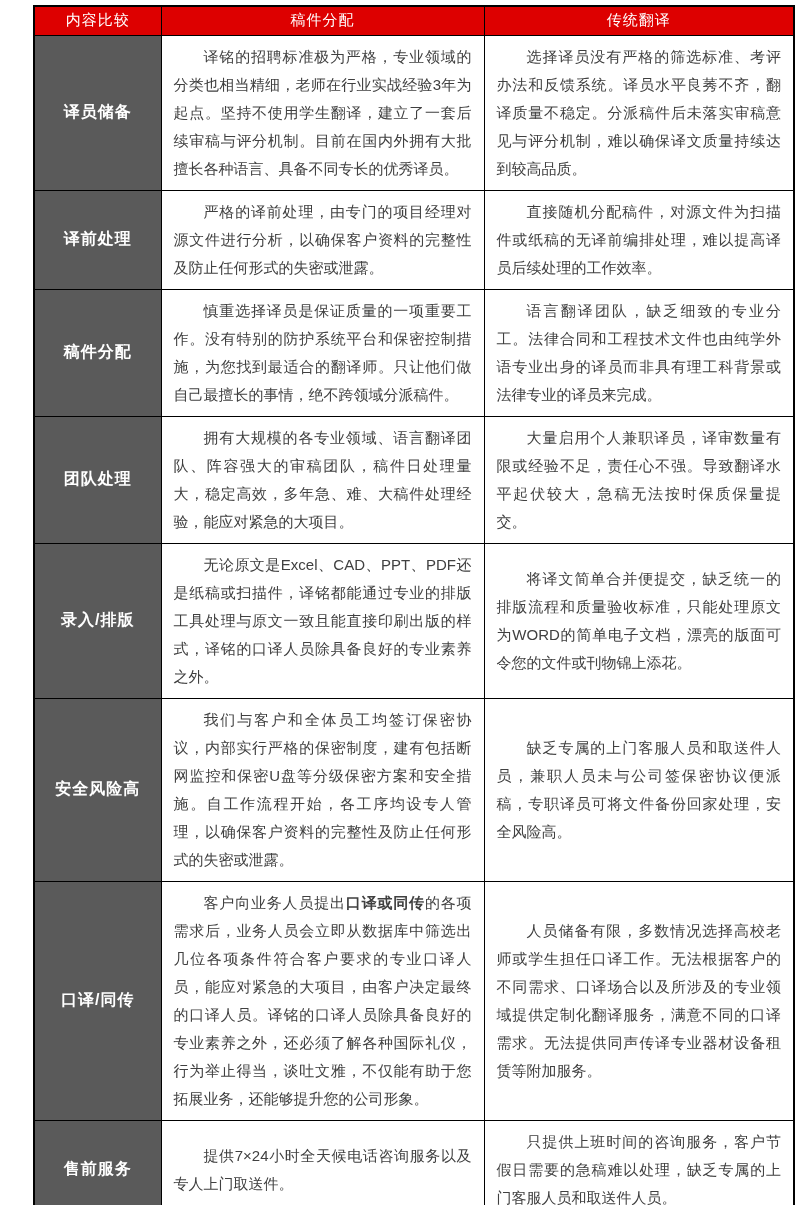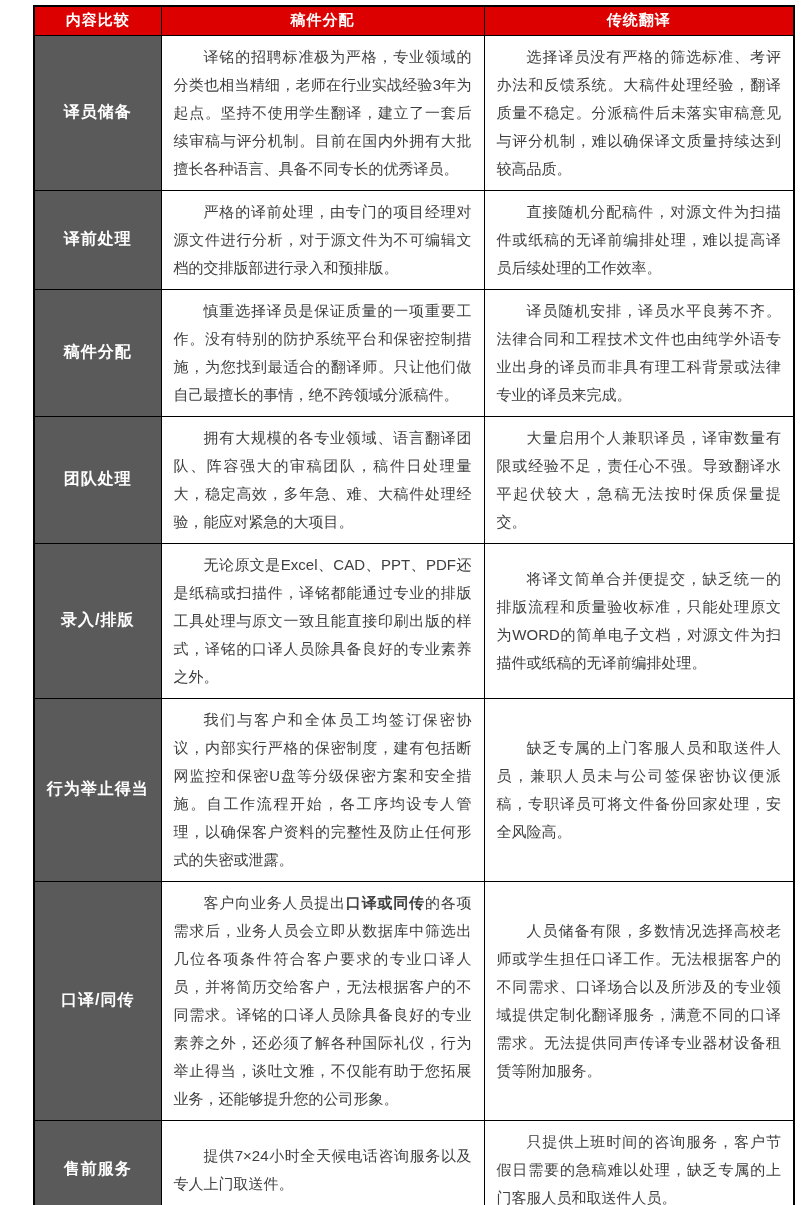--- a/index.html
+++ b/index.html
@@ -28,21 +28,21 @@
   table.cmp col.c1 { width: 127px; }
   table.cmp col.c2 { width: 323px; }
   table.cmp col.c3 { width: 310px; }
   table.cmp th, table.cmp td {
     border: 1px solid var(--border-color);
   }
   thead th {
     background: var(--header-bg);
     color: #ffffff;
     font-size: 15px;
-    font-weight: bold;
+    font-weight: normal;
     height: 29px;
     vertical-align: middle;
     letter-spacing: 1px;
   }
   th.row-label {
     background: var(--label-bg);
     color: #ffffff;
     font-weight: bold;
     font-size: 16px;
     text-align: center;
@@ -76,56 +76,56 @@
       <tr>
         <th>内容比较</th>
         <th>稿件分配</th>
         <th>传统翻译</th>
       </tr>
     </thead>
     <tbody>
   <tr>
     <th class="row-label">译员储备</th>
     <td class="cell">译铭的招聘标准极为严格，专业领域的分类也相当精细，老师在行业实战经验3年为起点。坚持不使用学生翻译，建立了一套后续审稿与评分机制。目前在国内外拥有大批擅长各种语言、具备不同专长的优秀译员。</td>
-    <td class="cell">选择译员没有严格的筛选标准、考评办法和反馈系统。大稿件处理经验，翻译质量不稳定。分派稿件后未落实审稿意见与评分机制，难以确保译文质量持续达到较高品质。</td>
+    <td class="cell">选择译员没有严格的筛选标准、考评办法和反馈系统。译员水平良莠不齐，翻译质量不稳定。分派稿件后未落实审稿意见与评分机制，难以确保译文质量持续达到较高品质。</td>
   </tr>
 
   <tr>
     <th class="row-label">译前处理</th>
-    <td class="cell">严格的译前处理，由专门的项目经理对源文件进行分析，对于源文件为不可编辑文档的交排版部进行录入和预排版。</td>
+    <td class="cell">严格的译前处理，由专门的项目经理对源文件进行分析，以确保客户资料的完整性及防止任何形式的失密或泄露。</td>
     <td class="cell">直接随机分配稿件，对源文件为扫描件或纸稿的无译前编排处理，难以提高译员后续处理的工作效率。</td>
   </tr>
 
   <tr>
     <th class="row-label">稿件分配</th>
     <td class="cell">慎重选择译员是保证质量的一项重要工作。没有特别的防护系统平台和保密控制措施，为您找到最适合的翻译师。只让他们做自己最擅长的事情，绝不跨领域分派稿件。</td>
-    <td class="cell">译员随机安排，译员水平良莠不齐。法律合同和工程技术文件也由纯学外语专业出身的译员而非具有理工科背景或法律专业的译员来完成。</td>
+    <td class="cell">语言翻译团队，缺乏细致的专业分工。法律合同和工程技术文件也由纯学外语专业出身的译员而非具有理工科背景或法律专业的译员来完成。</td>
   </tr>
 
   <tr>
     <th class="row-label">团队处理</th>
     <td class="cell">拥有大规模的各专业领域、语言翻译团队、阵容强大的审稿团队，稿件日处理量大，稳定高效，多年急、难、大稿件处理经验，能应对紧急的大项目。</td>
     <td class="cell">大量启用个人兼职译员，译审数量有限或经验不足，责任心不强。导致翻译水平起伏较大，急稿无法按时保质保量提交。</td>
   </tr>
 
   <tr>
     <th class="row-label">录入/排版</th>
     <td class="cell">无论原文是Excel、CAD、PPT、PDF还是纸稿或扫描件，译铭都能通过专业的排版工具处理与原文一致且能直接印刷出版的样式，译铭的口译人员除具备良好的专业素养之外。</td>
-    <td class="cell">将译文简单合并便提交，缺乏统一的排版流程和质量验收标准，只能处理原文为WORD的简单电子文档，对源文件为扫描件或纸稿的无译前编排处理。</td>
+    <td class="cell">将译文简单合并便提交，缺乏统一的排版流程和质量验收标准，只能处理原文为WORD的简单电子文档，漂亮的版面可令您的文件或刊物锦上添花。</td>
   </tr>
 
   <tr>
-    <th class="row-label">行为举止得当</th>
+    <th class="row-label">安全风险高</th>
     <td class="cell">我们与客户和全体员工均签订保密协议，内部实行严格的保密制度，建有包括断网监控和保密U盘等分级保密方案和安全措施。自工作流程开始，各工序均设专人管理，以确保客户资料的完整性及防止任何形式的失密或泄露。</td>
     <td class="cell">缺乏专属的上门客服人员和取送件人员，兼职人员未与公司签保密协议便派稿，专职译员可将文件备份回家处理，安全风险高。</td>
   </tr>
 
   <tr>
     <th class="row-label">口译/同传</th>
-    <td class="cell"><span>客户向业务人员提出</span><span class="bold">口译或同传</span><span>的各项需求后，业务人员会立即从数据库中筛选出几位各项条件符合客户要求的专业口译人员，并将简历交给客户，无法根据客户的不同需求。译铭的口译人员除具备良好的专业素养之外，还必须了解各种国际礼仪，行为举止得当，谈吐文雅，不仅能有助于您拓展业务，还能够提升您的公司形象。</span></td>
+    <td class="cell"><span>客户向业务人员提出</span><span class="bold">口译或同传</span><span>的各项需求后，业务人员会立即从数据库中筛选出几位各项条件符合客户要求的专业口译人员，能应对紧急的大项目，由客户决定最终的口译人员。译铭的口译人员除具备良好的专业素养之外，还必须了解各种国际礼仪，行为举止得当，谈吐文雅，不仅能有助于您拓展业务，还能够提升您的公司形象。</span></td>
     <td class="cell">人员储备有限，多数情况选择高校老师或学生担任口译工作。无法根据客户的不同需求、口译场合以及所涉及的专业领域提供定制化翻译服务，满意不同的口译需求。无法提供同声传译专业器材设备租赁等附加服务。</td>
   </tr>
 
   <tr>
     <th class="row-label">售前服务</th>
     <td class="cell">提供7×24小时全天候电话咨询服务以及专人上门取送件。</td>
     <td class="cell">只提供上班时间的咨询服务，客户节假日需要的急稿难以处理，缺乏专属的上门客服人员和取送件人员。</td>
   </tr>
 
 </tbody>

